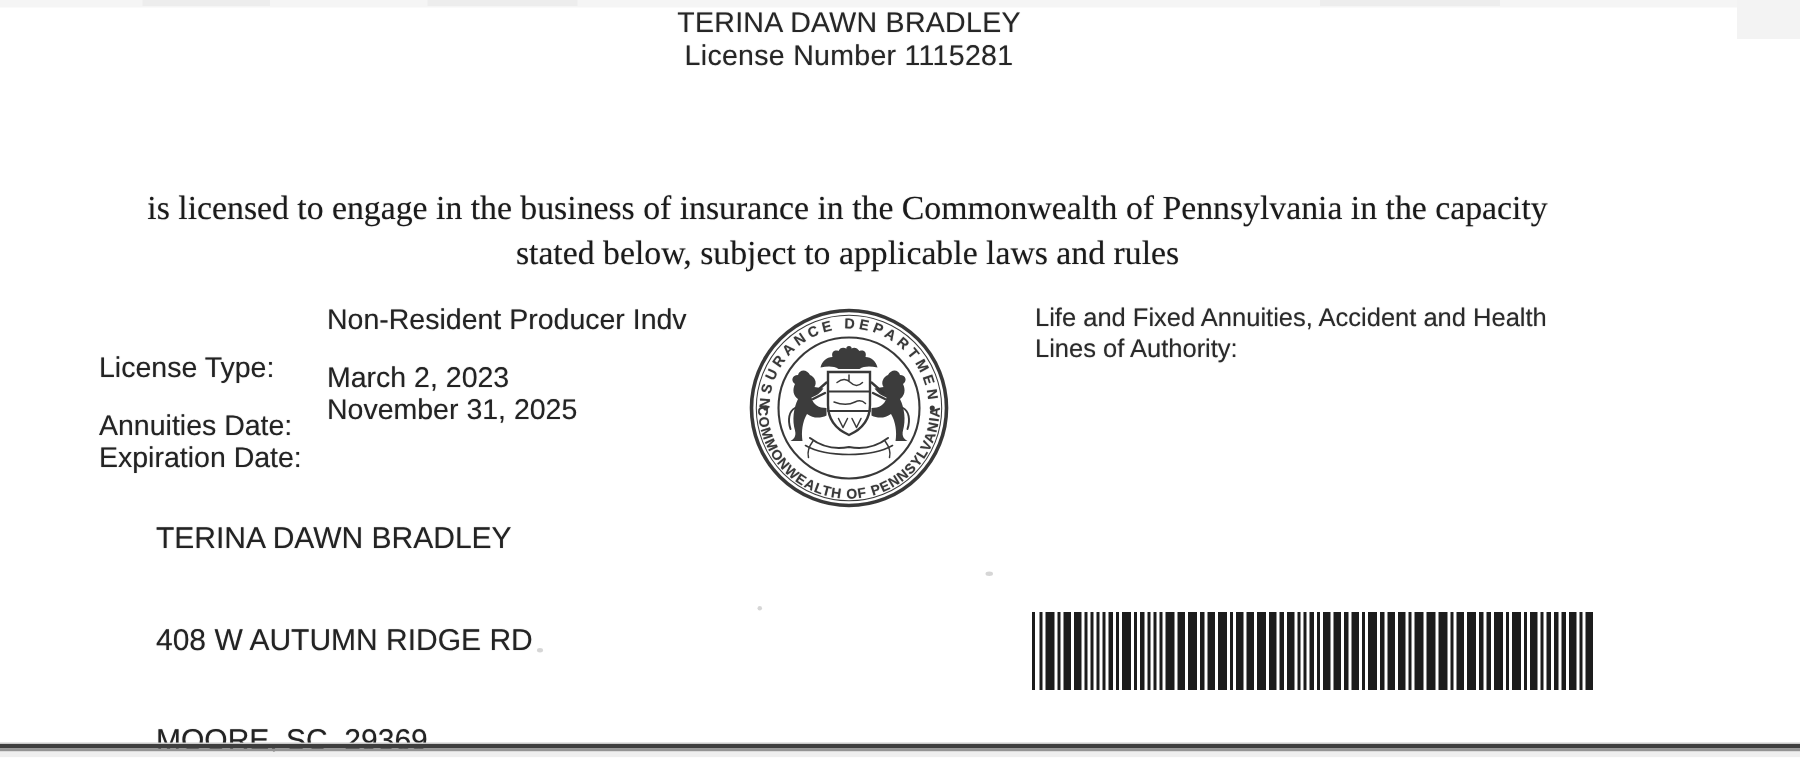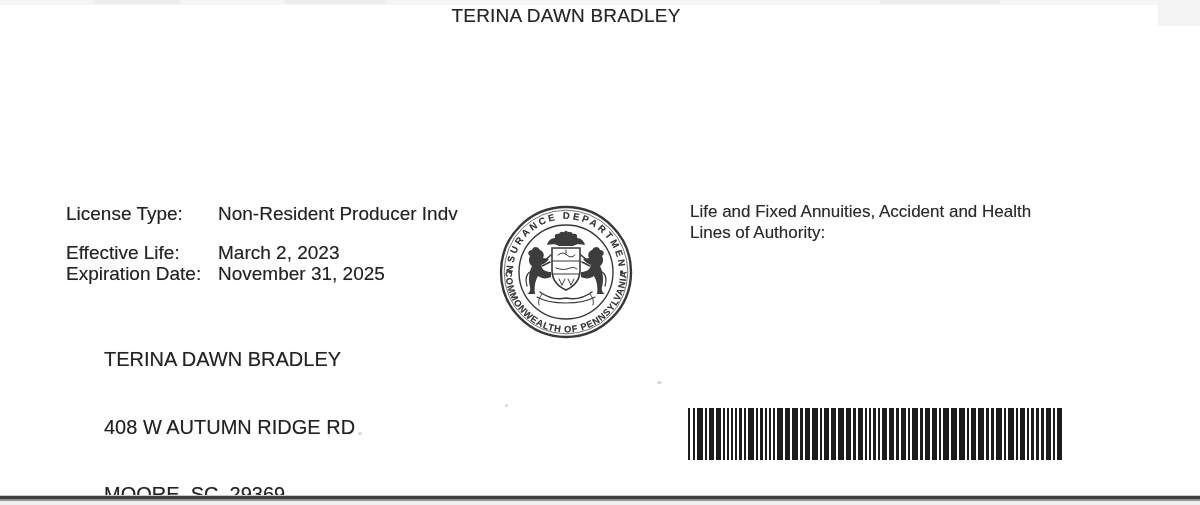--- a/index.html
+++ b/index.html
@@ -21,21 +21,21 @@
   
   .header{position:absolute;top:5px;left:0;width:1132px;text-align:center;
           font-size:19px;line-height:22px;letter-spacing:.2px;color:#262626;}
 
   
   .intro{position:absolute;top:124px;left:0;width:1130px;text-align:center;
          font-family:"Liberation Serif",serif;font-size:22.5px;line-height:30px;color:#1b1b1b;}
 
   
   .row{position:absolute;left:66px;display:flex;font-size:19px;line-height:21px;color:#232323;}
-  .row .lab{width:152px;flex:0 0 152px;}
+  .row .lab{width:152px;flex:0 0 152px;margin-top:32px;}
   .row-license{top:203px;}
   .row-effective{top:242px;}
   .row-expiration{top:263px;}
 
   
   .addr{position:absolute;top:303px;left:104px;font-size:20px;line-height:22.5px;
         color:#232323;white-space:pre;}
 
   
   .auth{position:absolute;top:201px;left:690px;font-size:17px;line-height:21px;color:#2a2a2a;}
@@ -61,29 +61,34 @@
   <div class="band-patch" style="left:95px;width:85px;"></div>
   <div class="band-patch" style="left:285px;width:100px;"></div>
   <div class="band-patch" style="left:880px;width:120px;"></div>
   <div class="corner-smudge"></div>
   <div class="speck" style="left:657px;top:381px;width:5px;height:3px;"></div>
   <div class="speck" style="left:505px;top:404px;width:3px;height:3px;"></div>
   <div class="speck" style="left:358px;top:432px;width:4px;height:3px;"></div>
 
   <div class="header">
     <div>TERINA DAWN BRADLEY</div>
-  </div>
-
+    <div>License Number 1115281</div>
+  </div>
+
+  <div class="intro">
+    <div>is licensed to engage in the business of insurance in the Commonwealth of Pennsylvania in the capacity</div>
+    <div>stated below, subject to applicable laws and rules</div>
+  </div>
 
   <div class="row row-license">
     <span class="lab">License Type:</span>
     <span>Non-Resident Producer Indv</span>
   </div>
   <div class="row row-effective">
-    <span class="lab">Effective Life:</span>
+    <span class="lab">Annuities Date:</span>
     <span>March 2, 2023</span>
   </div>
   <div class="row row-expiration">
     <span class="lab">Expiration Date:</span>
     <span>November 31, 2025</span>
   </div>
 
   <div class="addr">
     <div>TERINA DAWN BRADLEY</div>
     <div>408 W AUTUMN RIDGE RD</div>

